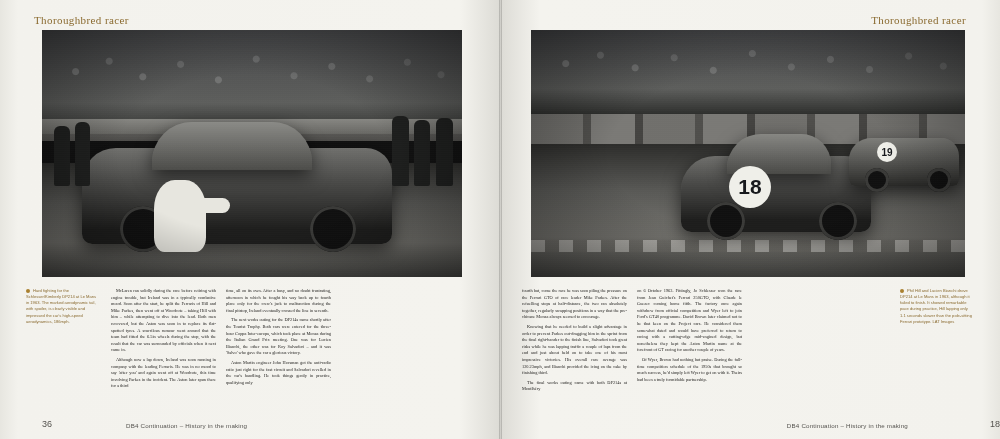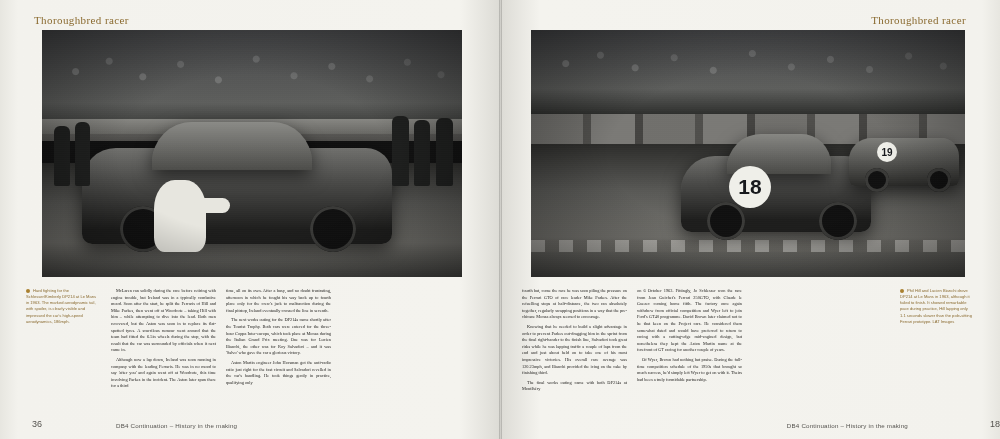--- a/index.html
+++ b/index.html
@@ -120,21 +120,21 @@
   .cols-left .col{width:105px;}
   .cols-right{display:flex;gap:10px;flex:1;}
   .cols-right .col{width:105px;}
 
   .footer{
     position:absolute;bottom:10px;left:0;width:100%;
     display:flex;align-items:flex-end;
     font-family:"Liberation Sans", sans-serif;
     color:#6f6d68;
   }
-  .footer.left{justify-content:flex-start;padding-left:32px;}
+  .footer.left{justify-content:flex-start;padding-left:42px;}
   .footer.right{justify-content:flex-end;padding-right:26px;}
   .folio{font-size:9px;color:#55534f;}
   .foot-title{font-size:6.2px;letter-spacing:.2px;color:#55534f;}
   .footer.left .foot-title{margin-left:74px;}
   .footer.right .foot-title{margin-right:74px;}
   .footer.left .folio{order:1;}
   .footer.left .foot-title{order:2;}
 </style>
 </head>
 <body>

